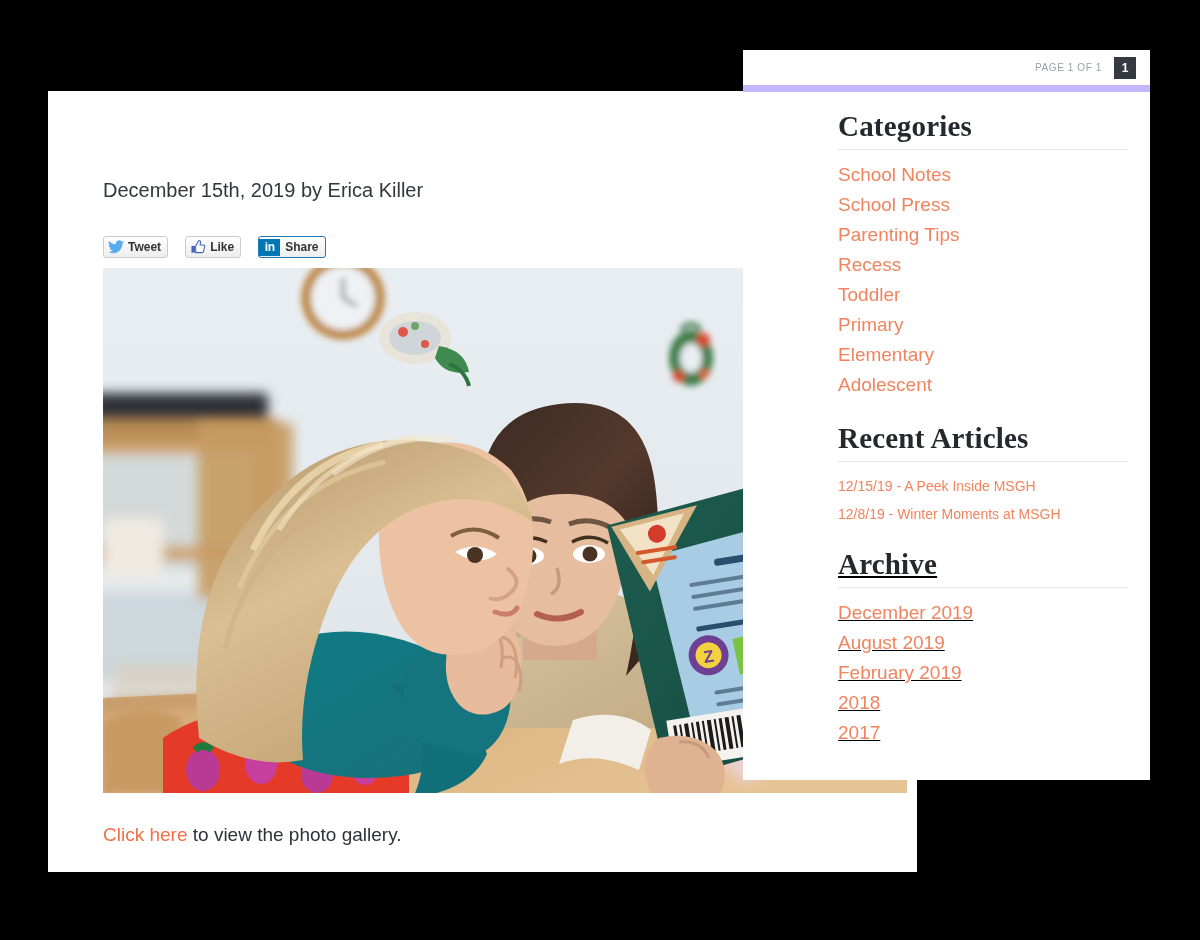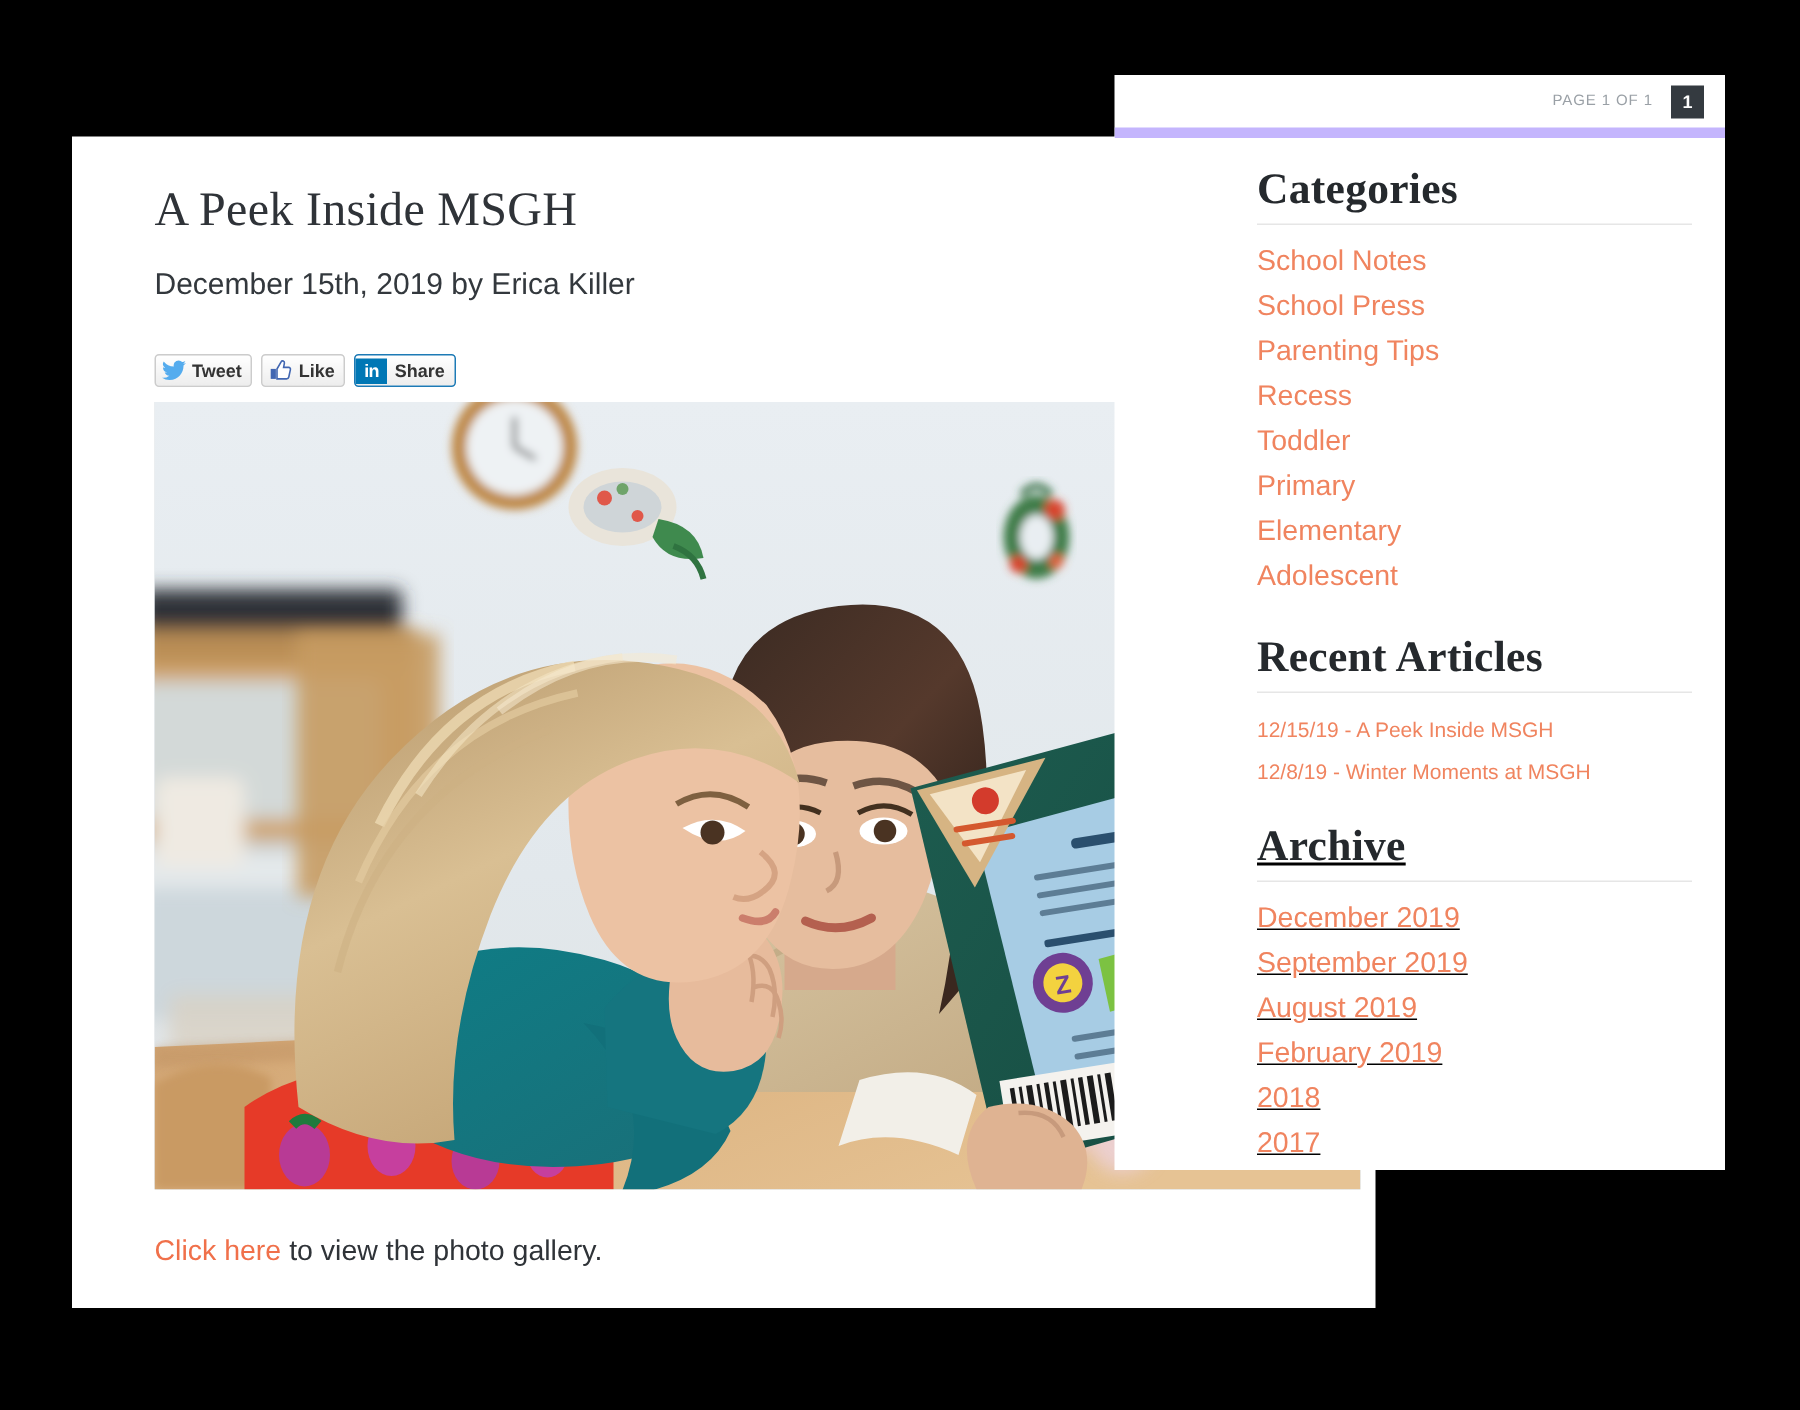--- a/index.html
+++ b/index.html
@@ -52,21 +52,21 @@
     white-space: nowrap;
     text-align: right;
   }
 
   
   #share-row {
     position: absolute;
     left: 55px;
     top: 145px;
     display: flex;
-    gap: 6px;
+    gap: 17px;
   }
   .share-btn {
     display: flex;
     align-items: center;
     gap: 4px;
     height: 22px;
     padding: 0 6px 0 3px;
     border: 1px solid #ccc;
     border-radius: 3px;
     background: linear-gradient(to bottom, #ffffff 0%, #ededed 100%);
@@ -197,21 +197,20 @@
   #recent-block     { padding-top: 22px; }
   #archive-block    { padding-top: 20px; text-decoration: underline; }
 </style>
 </head>
 <body>
 
 <div id="stage">
 
   <div id="article-card">
 
-    <h1 id="article-title">A Peek Inside MSGH</h1>
 
     <div id="article-byline">December 15th, 2019 by Erica Killer</div>
 
     <div id="share-row">
 
       <div class="share-btn">
         <span class="glyph">
           <svg width="16" height="14" viewBox="0 0 24 20">
             <path fill="#55acee" d="M24 2.4a9.8 9.8 0 0 1-2.8.8A4.9 4.9 0 0 0 23.3.4a9.8 9.8 0 0 1-3.1 1.2A4.9 4.9 0 0 0 11.8 6 13.9 13.9 0 0 1 1.7.9 4.9 4.9 0 0 0 3.2 7.4 4.9 4.9 0 0 1 1 6.8v.1a4.9 4.9 0 0 0 3.9 4.8 4.9 4.9 0 0 1-2.2.1 4.9 4.9 0 0 0 4.6 3.4A9.9 9.9 0 0 1 0 17.3 13.9 13.9 0 0 0 7.5 19.5c9.1 0 14-7.5 14-14v-.6A10 10 0 0 0 24 2.4z"></path>
           </svg>
@@ -503,21 +502,20 @@
         <h2 class="sb-heading">Recent Articles</h2>
         <div class="sb-rule"></div>
         <a class="sb-link recent-link">12/15/19 - A Peek Inside MSGH</a>
         <a class="sb-link recent-link">12/8/19 - Winter Moments at MSGH</a>
       </div>
 
       <div id="archive-block">
         <h2 class="sb-heading">Archive</h2>
         <div class="sb-rule"></div>
         <a class="sb-link arch-link">December 2019</a>
-        <a class="sb-link arch-link">September 2019</a>
         <a class="sb-link arch-link">August 2019</a>
         <a class="sb-link arch-link">February 2019</a>
         <a class="sb-link arch-link">2018</a>
         <a class="sb-link arch-link">2017</a>
       </div>
 
     </div>
   </div>
 
 </div>

